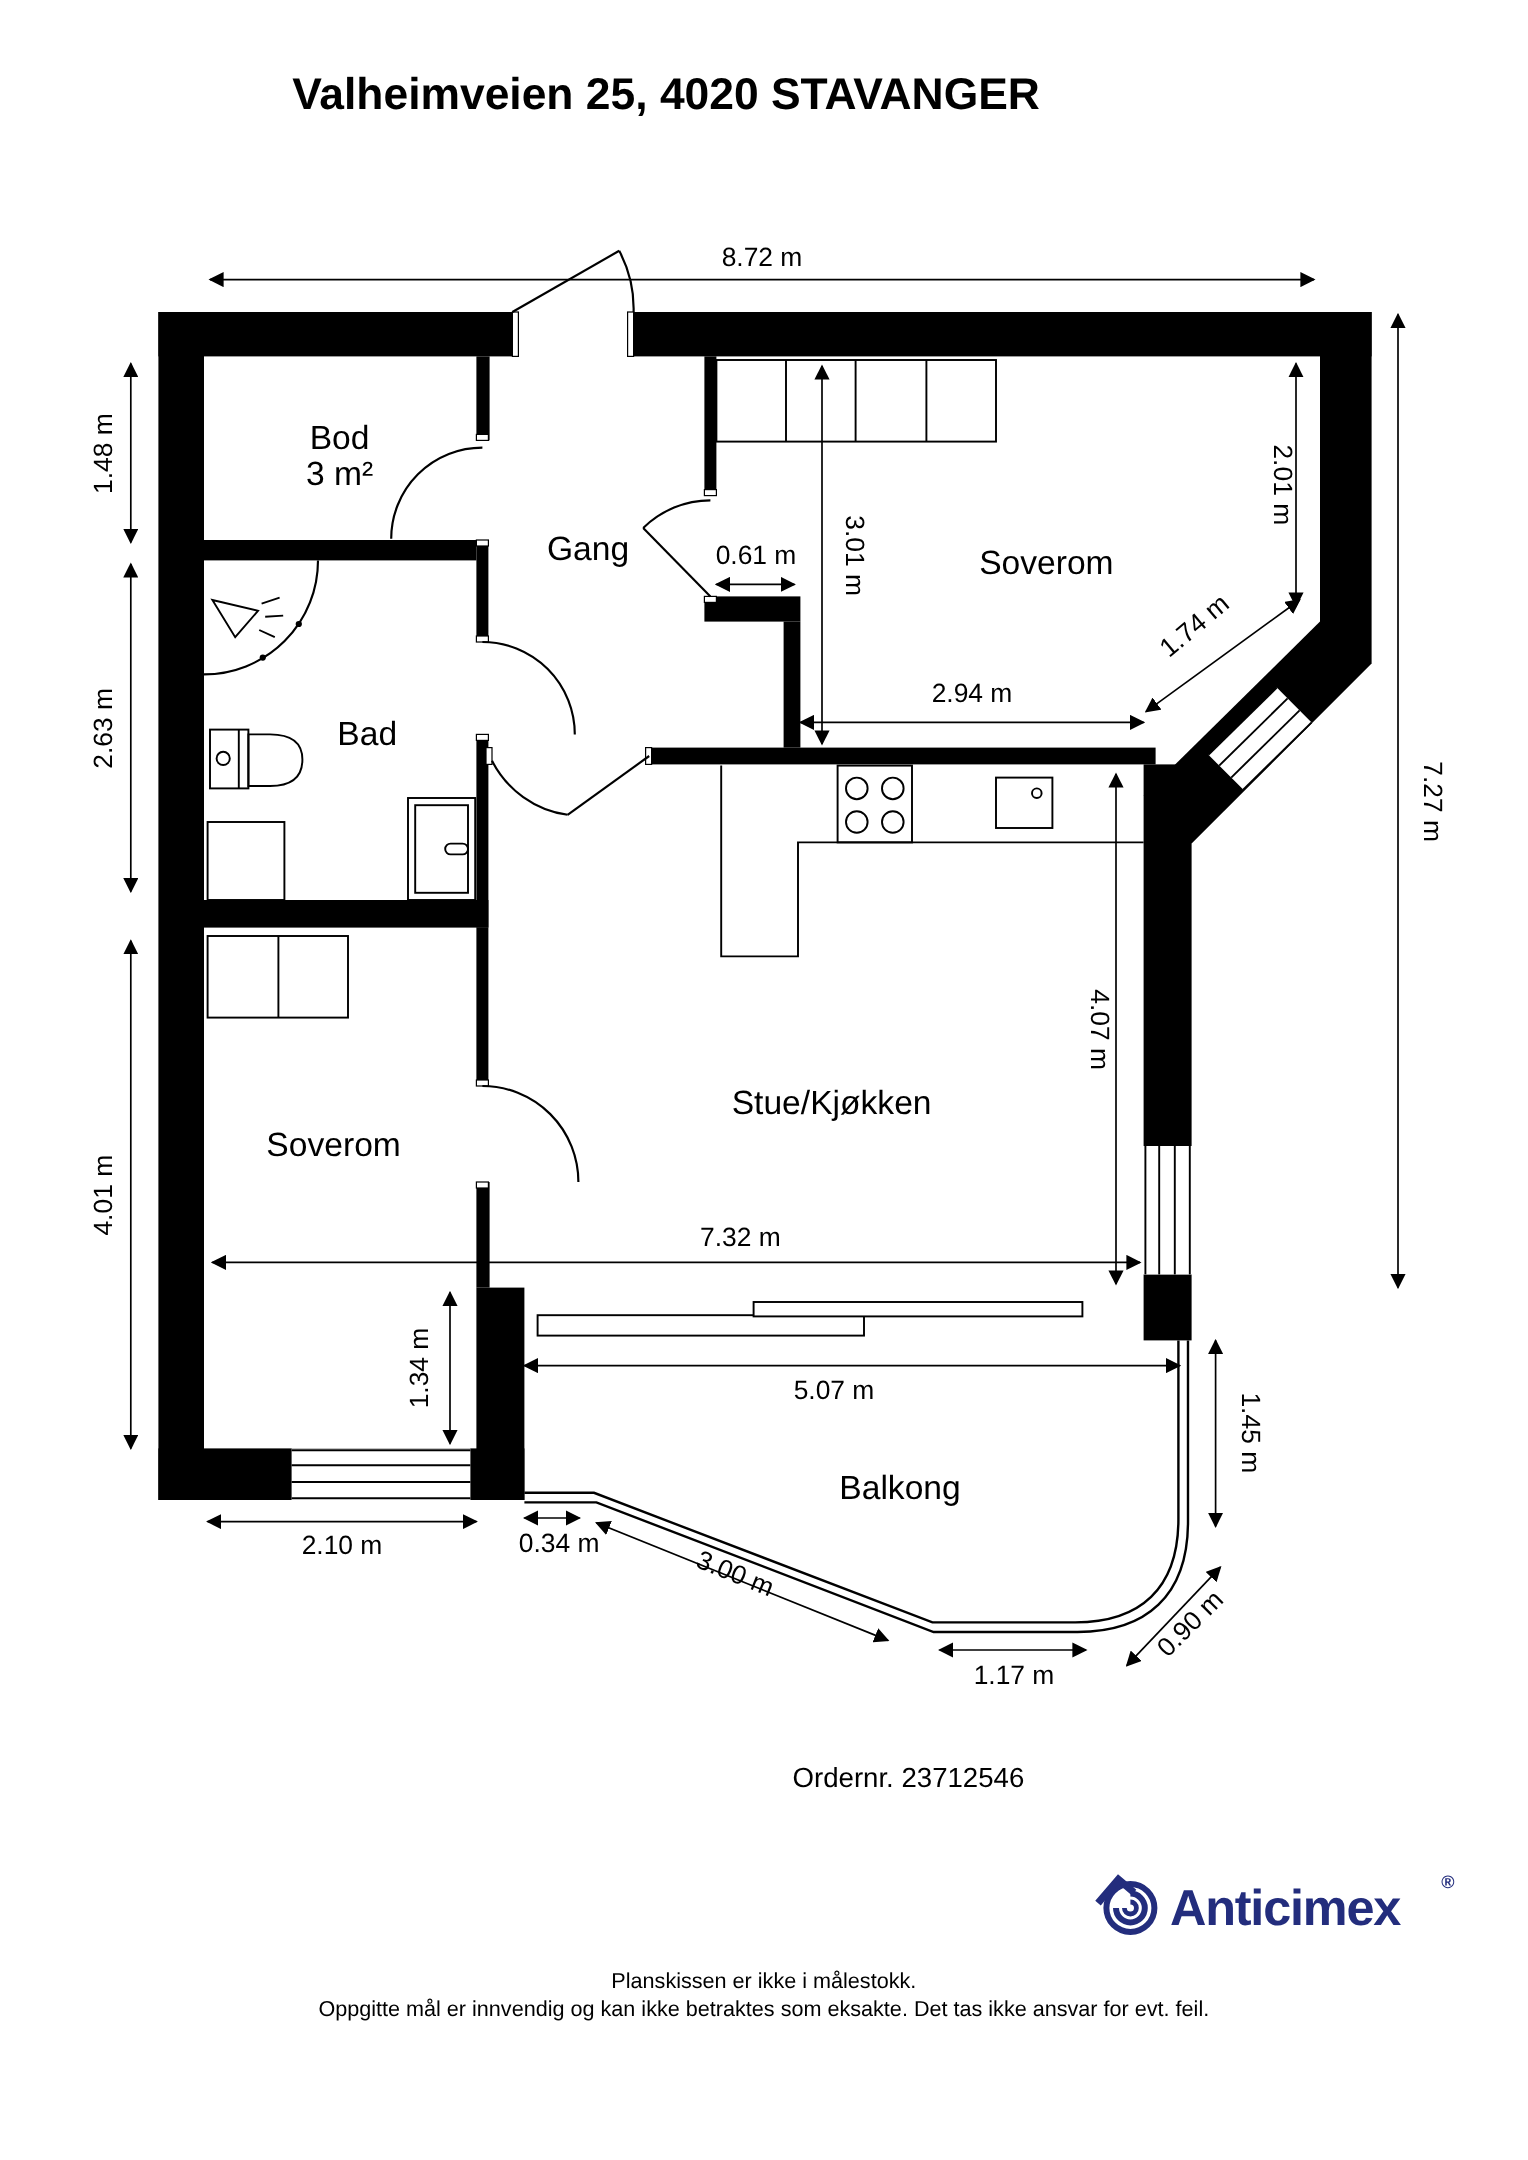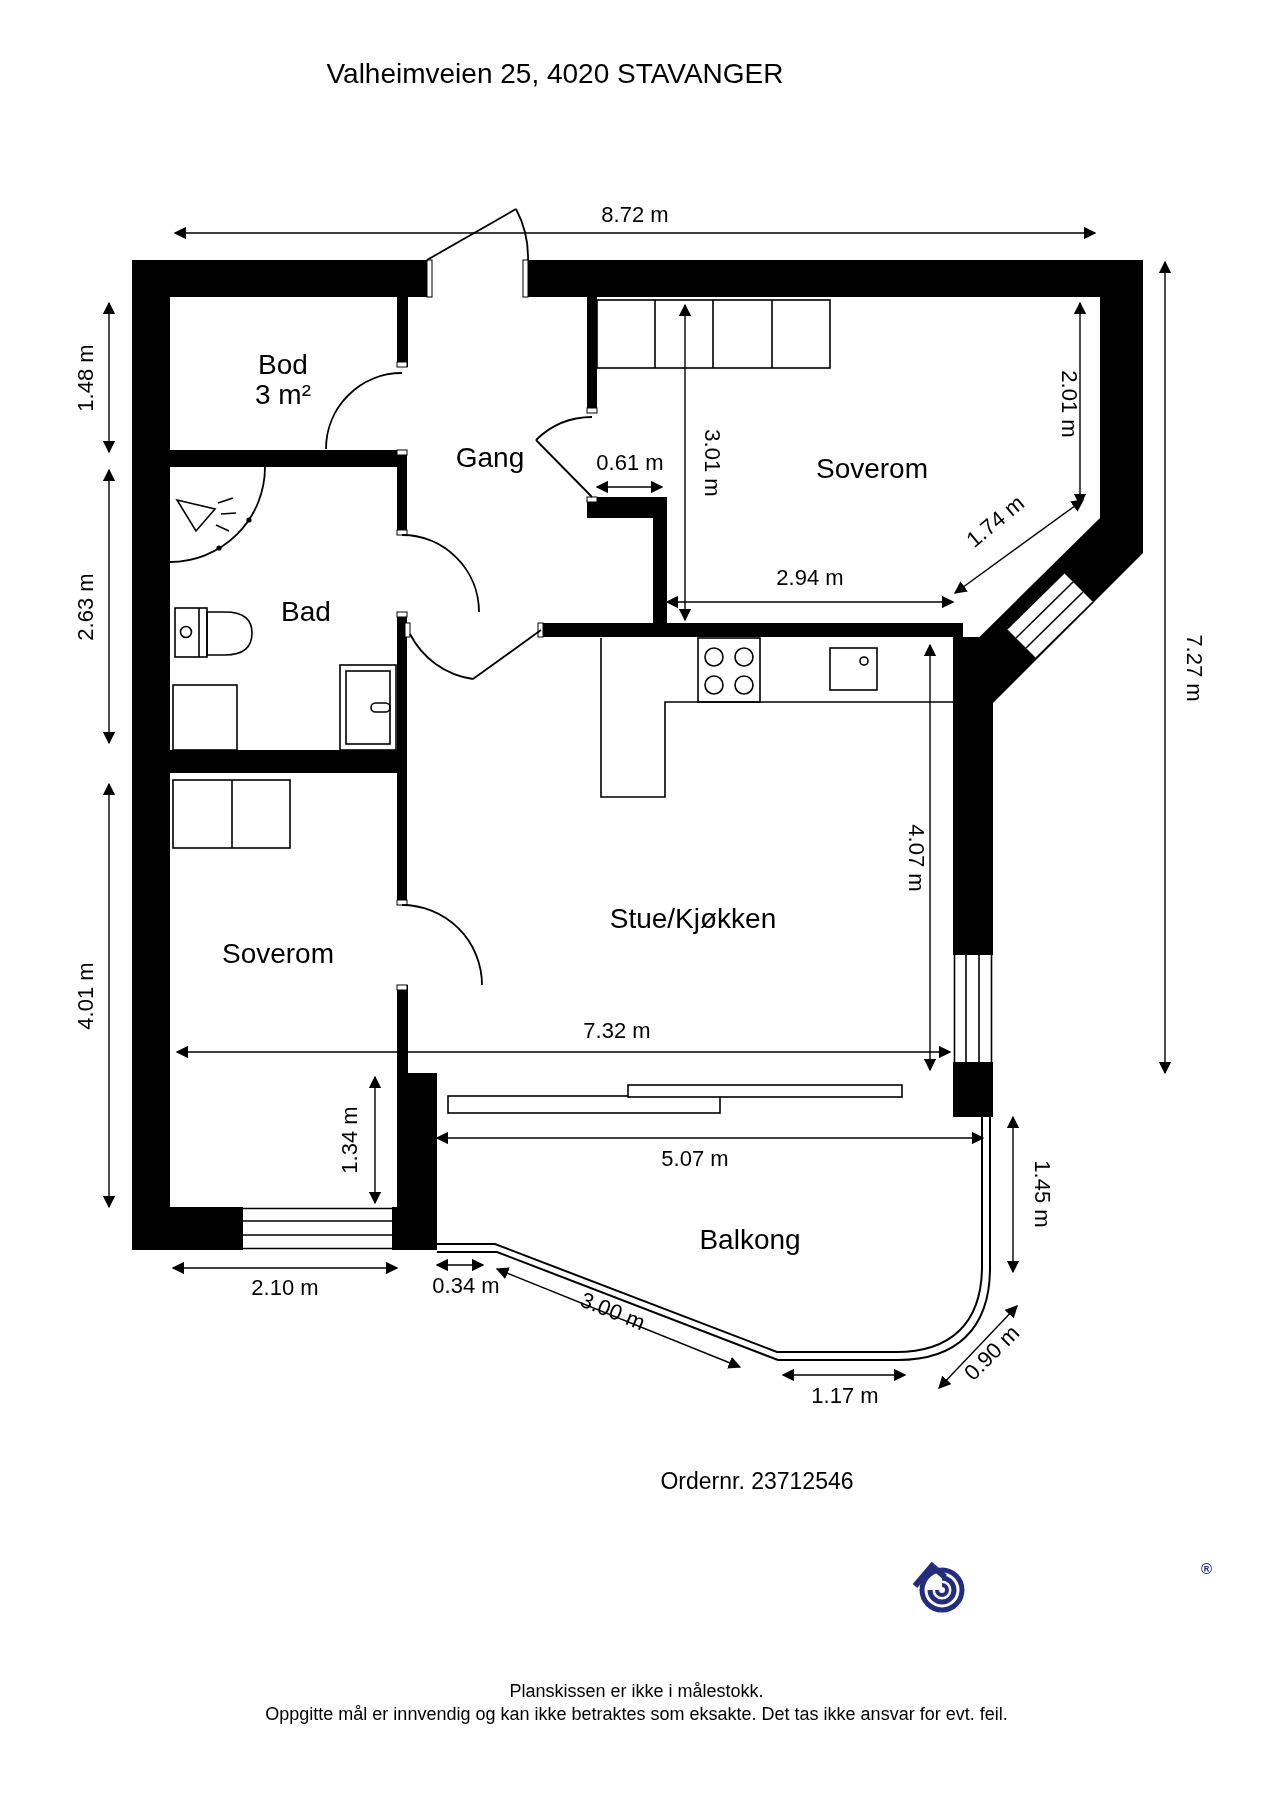--- a/index.html
+++ b/index.html
@@ -1,26 +1,26 @@
 <!DOCTYPE html>
 <html><head>
 <meta charset="utf-8">
 <style>
   html,body{margin:0;padding:0;background:#fff;}
   #canvas{position:relative;width:1273px;height:1800px;background:#ffffff;overflow:hidden;
           font-family:"Liberation Sans", sans-serif;color:#000;}
   .title-block{position:absolute;top:58px;left:0;width:1110px;text-align:center;line-height:1.15;}
-  .title-line1{font-size:28px;font-weight:400;letter-spacing:0px;}
+  .title-line1{font-size:37px;font-weight:700;letter-spacing:0px;}
   .title-line2{font-size:32px;font-weight:400;}
   #plan-svg{position:absolute;top:0;left:0;}
   .order-block{position:absolute;top:1468px;left:0;width:1514px;text-align:center;font-size:23px;}
   .logo-block{position:absolute;top:1560px;left:905px;width:330px;height:60px;}
   .logo-text{position:absolute;left:70px;top:6px;font-size:42px;font-weight:700;color:#232d7d;letter-spacing:-1px;}
   .logo-reg{position:absolute;left:296px;top:0px;font-size:15px;font-weight:700;color:#232d7d;}
-  .footer-block{position:absolute;top:1680px;left:0;width:1273px;text-align:center;font-size:18px;line-height:1.27;}
+  .footer-block{position:absolute;top:1640px;left:0;width:1273px;text-align:center;font-size:18px;line-height:1.27;}
   svg text{font-family:"Liberation Sans", sans-serif;fill:#000;}
   .room-label{font-size:28px;}
   .dim-label{font-size:22px;}
   .wall{fill:#000;stroke:none;}
   .fixture{fill:none;stroke:#000;stroke-width:1.6;}
   .doorarc{fill:none;stroke:#000;stroke-width:1.8;}
   .dimline{stroke:#000;stroke-width:1.4;fill:none;}
   .paneline{stroke:#000;stroke-width:1.6;}
   .cap{fill:#fff;stroke:#000;stroke-width:1;}
   .rail{fill:none;stroke:#000;stroke-width:2;}
@@ -278,20 +278,21 @@
     <span>Ordernr. 23712546</span>
   </div>
 
   <div class="logo-block">
     <svg width="64" height="60" viewBox="0 0 64 60">
       <circle cx="37" cy="30" r="20" fill="none" stroke="#232d7d" stroke-width="5"></circle>
       <path d="M37,18 A12,12 0 1 1 25,30" fill="none" stroke="#232d7d" stroke-width="5"></path>
       <path d="M37,25 A5,5 0 1 1 32,30" fill="none" stroke="#232d7d" stroke-width="4"></path>
       <path d="M10,26 L27,6 L40,17" fill="none" stroke="#232d7d" stroke-width="6" stroke-linejoin="miter"></path>
     </svg>
+    <span class="logo-text">Anticimex</span>
     <span class="logo-reg">®</span>
   </div>
 
   <div class="footer-block">
     <div>Planskissen er ikke i målestokk.</div>
     <div>Oppgitte mål er innvendig og kan ikke betraktes som eksakte. Det tas ikke ansvar for evt. feil.</div>
   </div>
 
 </div>
 

